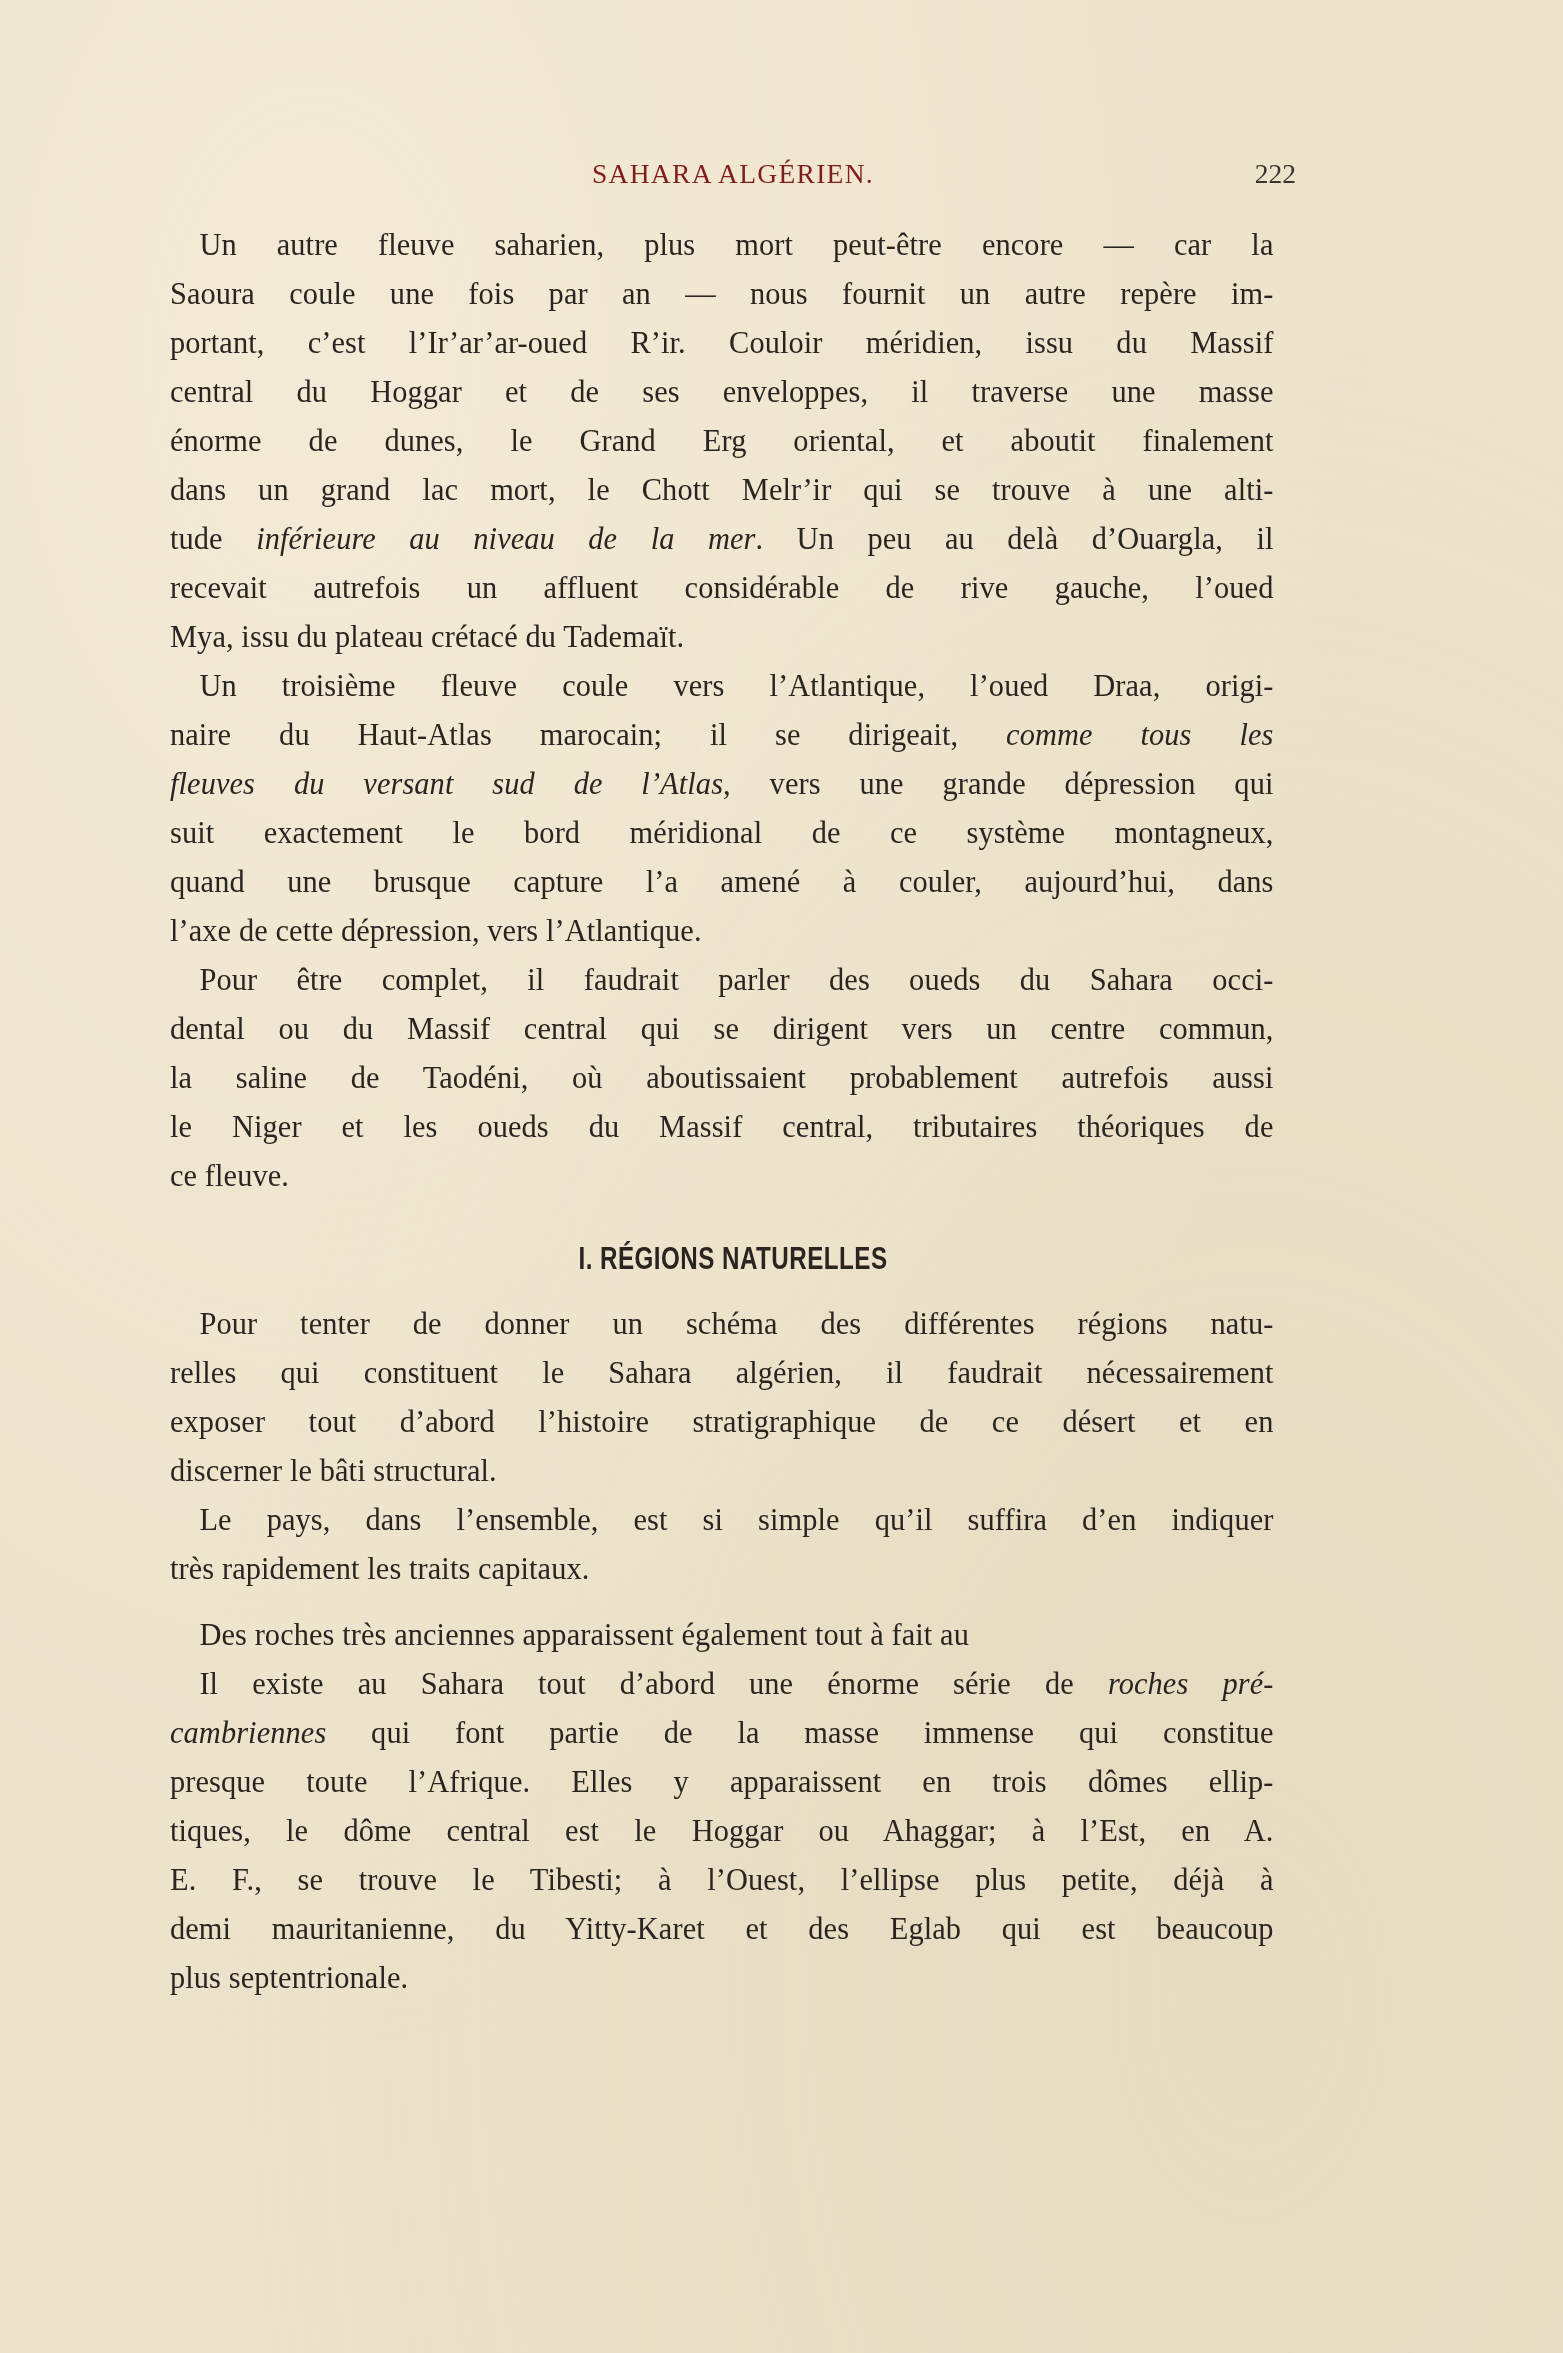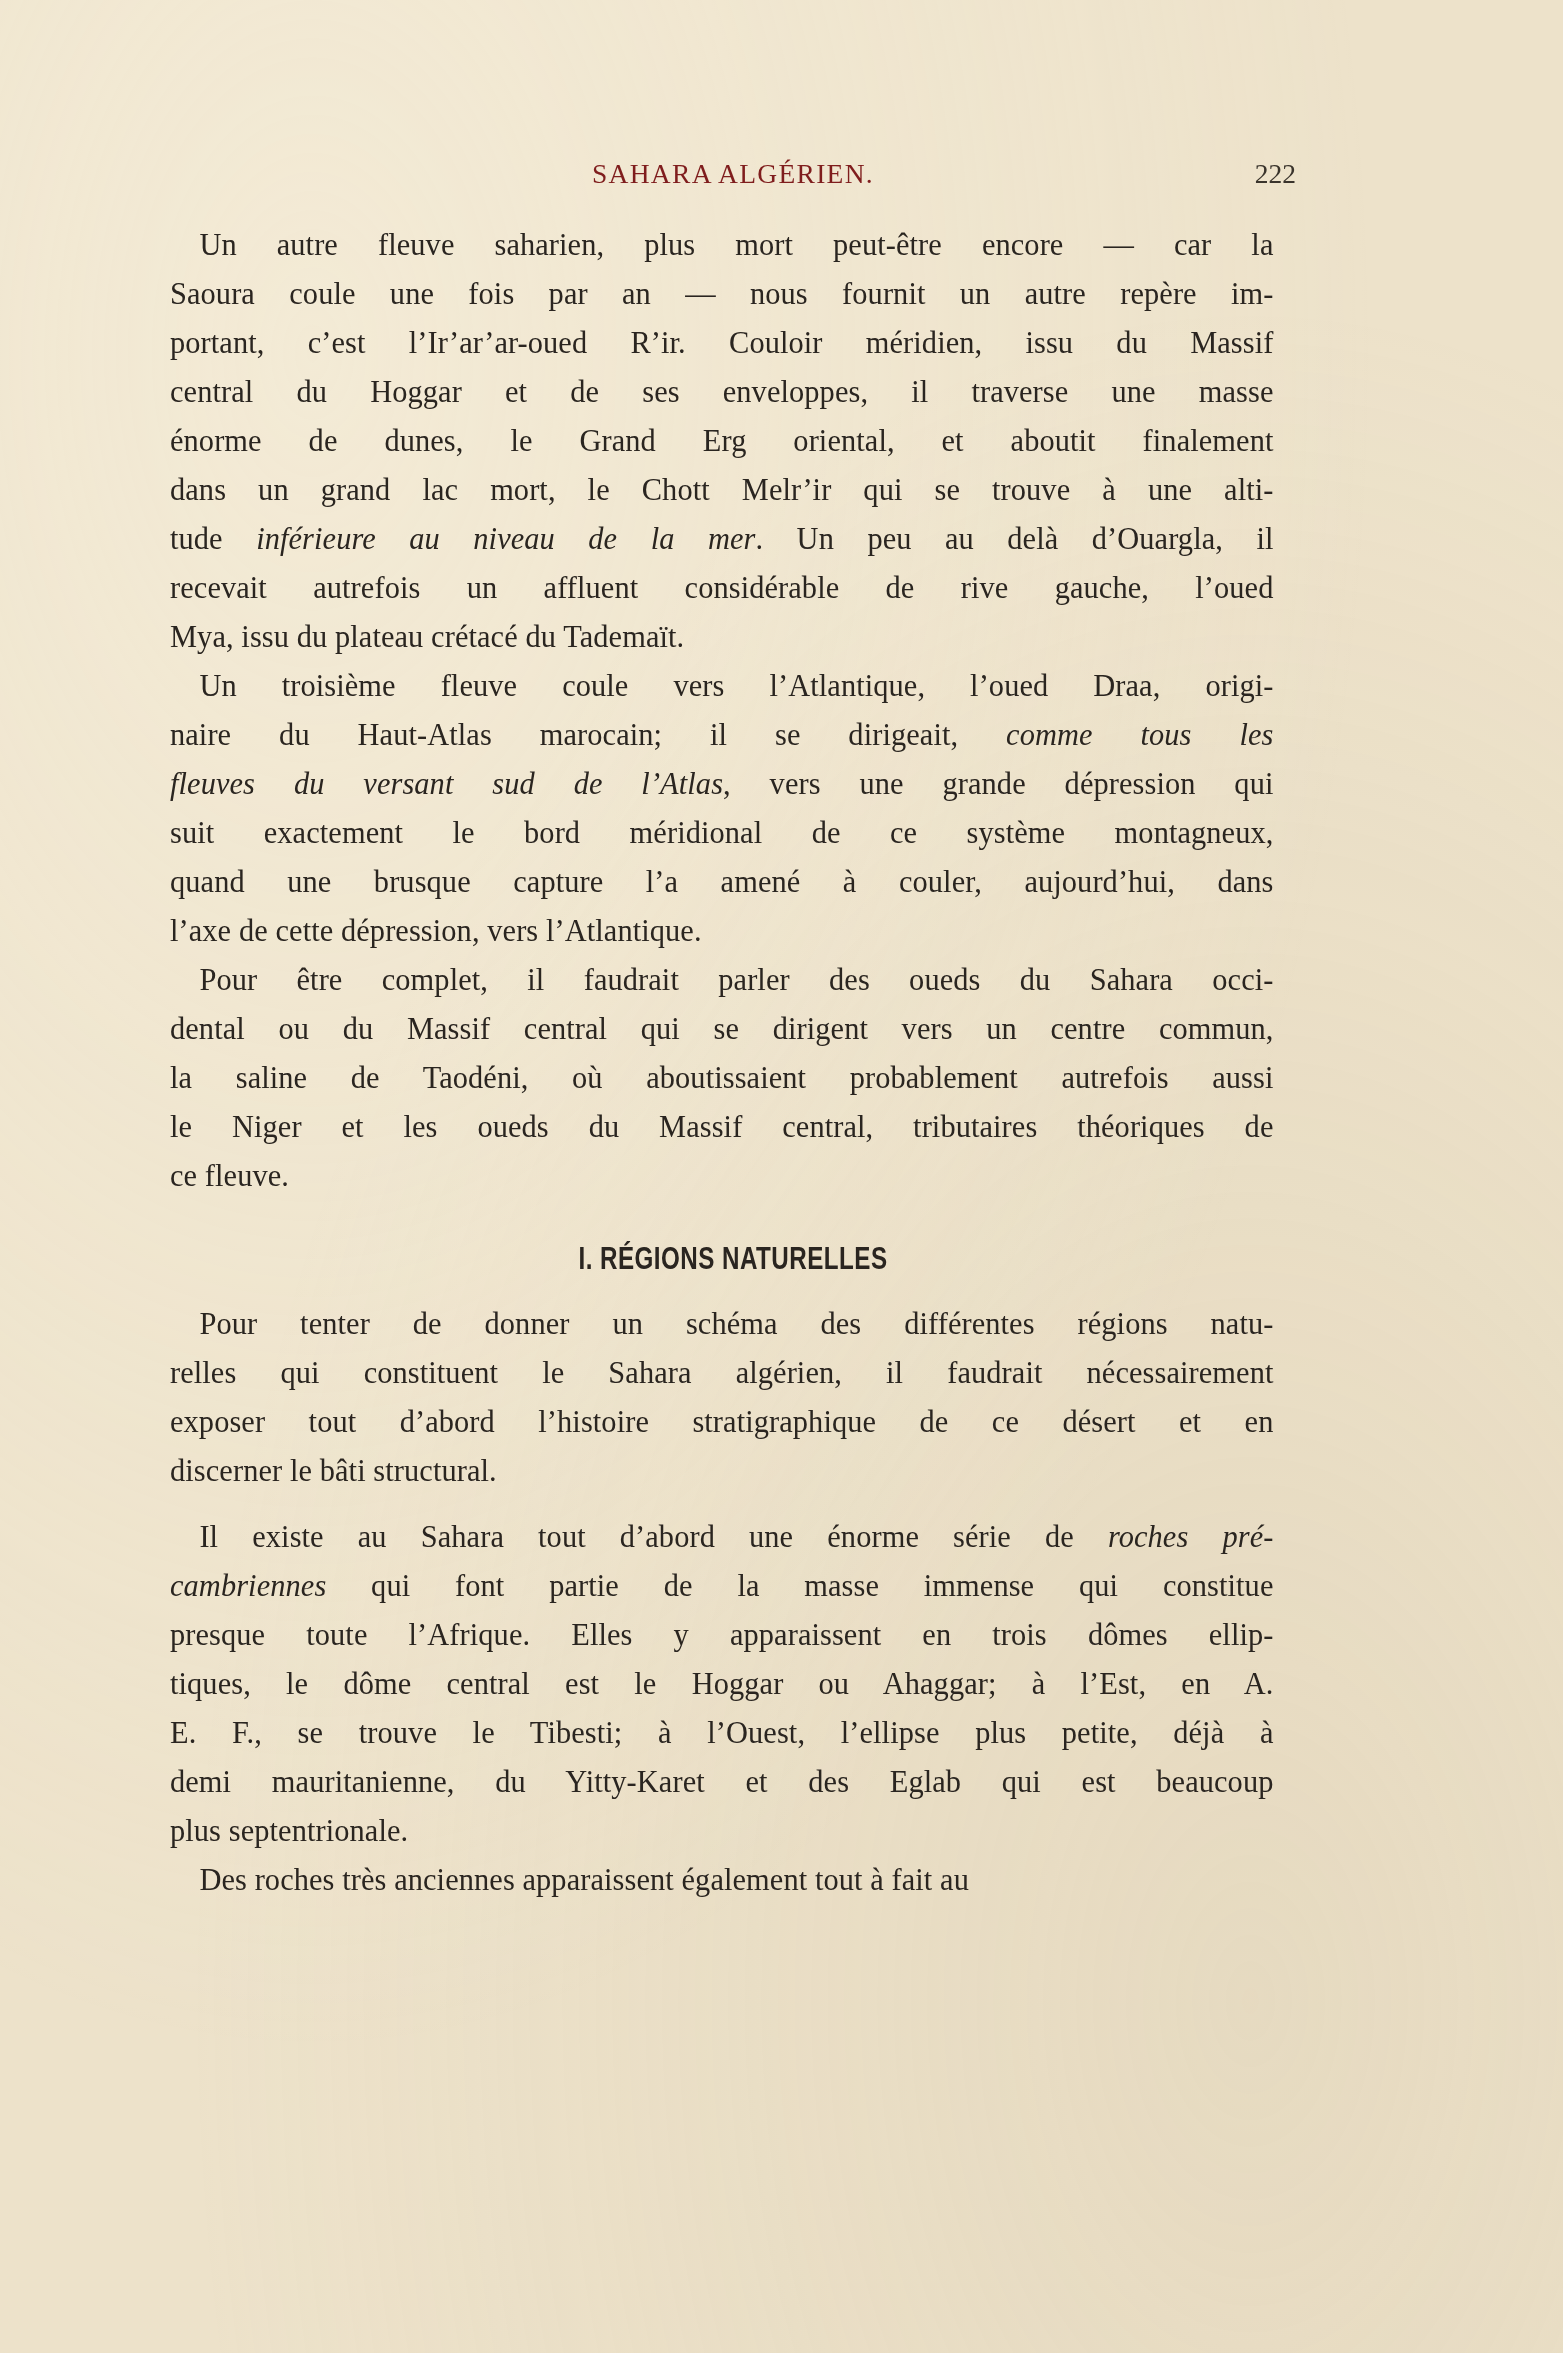--- a/index.html
+++ b/index.html
@@ -83,29 +83,33 @@
       </div>
     <div class="gap"></div>
     <div class="heading">I. RÉGIONS NATURELLES</div>
     <div id="paras-after">
         <div>
           <div class="line" style="padding-left: 30px;"><span>Pour tenter de donner un schéma des différentes régions natu-</span></div>
           <div class="line"><span>relles qui constituent le Sahara algérien, il faudrait nécessairement</span></div>
           <div class="line"><span>exposer tout d’abord l’histoire stratigraphique de ce désert et en</span></div>
           <div class="line last"><span>discerner le bâti structural.</span></div>
         </div>
+        <div>
+          <div class="line" style="padding-left: 30px;"><span>Le pays, dans l’ensemble, est si simple qu’il suffira d’en indiquer</span></div>
+          <div class="line last"><span>très rapidement les traits capitaux.</span></div>
+        </div>
         <div class="gap"></div>
+        <div>
+          <div class="line last" style="padding-left: 30px;"><span>Des roches très anciennes apparaissent également tout à fait au</span></div>
+        </div>
         <div>
           <div class="line" style="padding-left: 30px;"><span>Il existe au Sahara tout d’abord une énorme série de </span><em>roches pré-</em></div>
           <div class="line"><em>cambriennes</em><span> qui font partie de la masse immense qui constitue</span></div>
           <div class="line"><span>presque toute l’Afrique. Elles y apparaissent en trois dômes ellip-</span></div>
           <div class="line"><span>tiques, le dôme central est le Hoggar ou Ahaggar; à l’Est, en A.</span></div>
           <div class="line"><span>E. F., se trouve le Tibesti; à l’Ouest, l’ellipse plus petite, déjà à</span></div>
           <div class="line"><span>demi mauritanienne, du Yitty-Karet et des Eglab qui est beaucoup</span></div>
           <div class="line last"><span>plus septentrionale.</span></div>
         </div>
-        <div>
-          <div class="line last" style="padding-left: 30px;"><span>Des roches très anciennes apparaissent également tout à fait au</span></div>
-        </div>
       </div>
   </div>
 </div>
 
 
 </body></html>

